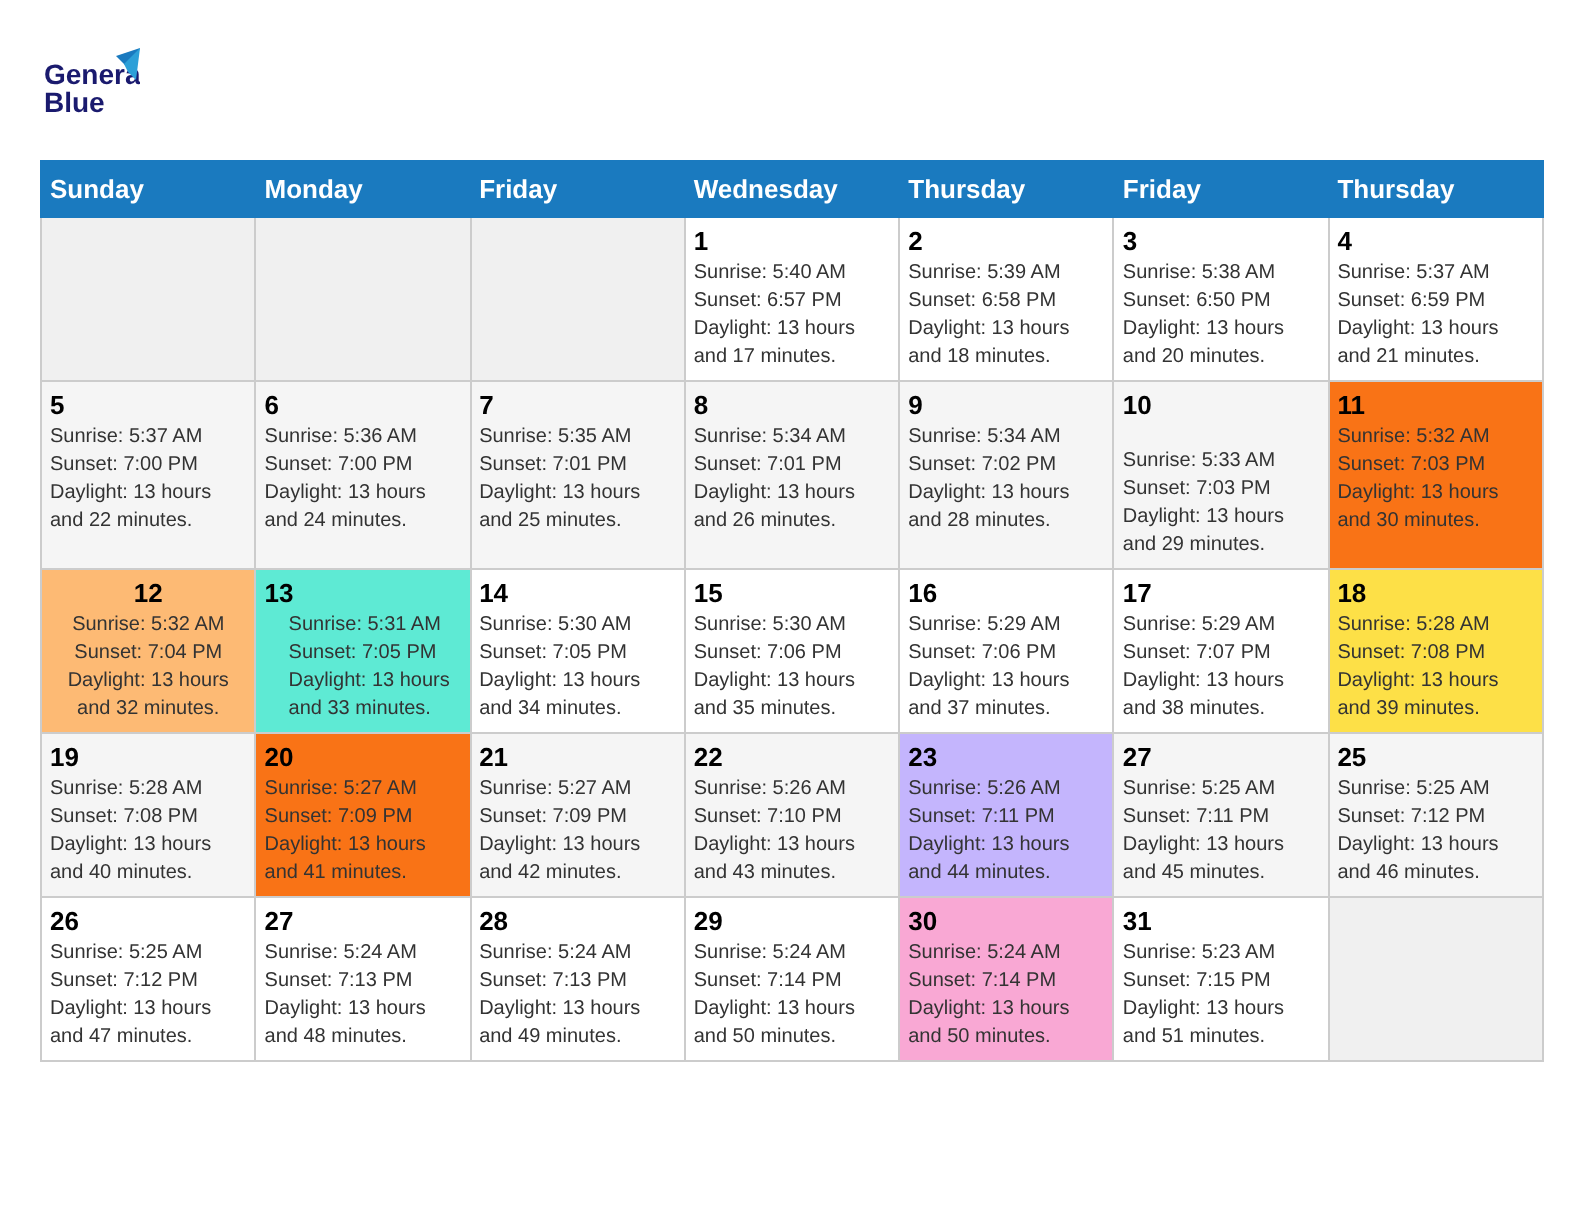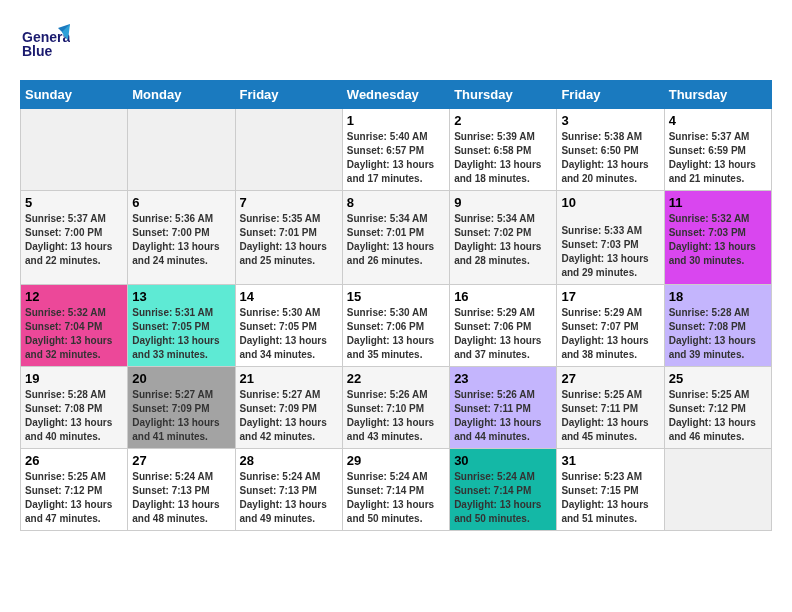--- a/index.html
+++ b/index.html
@@ -64,21 +64,20 @@
     .day-number {
       font-size: 13px;
       font-weight: bold;
       color: #000;
       margin-bottom: 2px;
     }
     .day-info {
       font-size: 10px;
       color: #333;
       line-height: 1.4;
-      font-weight: bold;
     }
     .empty-cell {
       background: #f0f0f0 !important;
     }
   </style>
 </head>
 <body>
 
 <div class="header">
   <div class="logo">
@@ -169,37 +168,37 @@
           <div class="day-info" style="white-space: pre-line;">Sunrise: 5:34 AM
 Sunset: 7:02 PM
 Daylight: 13 hours and 28 minutes.</div>
         </td>
         <td style="background: rgb(245, 245, 245);">
           <div class="day-number">10</div>
           <div class="day-info" style="white-space: pre-line; margin-top: 14px;">Sunrise: 5:33 AM
 Sunset: 7:03 PM
 Daylight: 13 hours and 29 minutes.</div>
         </td>
-        <td style="background: #d946ef; margin-left: 36px;">
+        <td style="background: #f97316; margin-left: 36px;">
           <div class="day-number">11</div>
           <div class="day-info" style="white-space: pre-line;">Sunrise: 5:32 AM
 Sunset: 7:03 PM
 Daylight: 13 hours and 30 minutes.</div>
         </td>
       </tr>
       <tr>
-        <td style="background: #ec4899;">
+        <td style="background: #fdba74; text-align: center;">
           <div class="day-number">12</div>
           <div class="day-info" style="white-space: pre-line;">Sunrise: 5:32 AM
 Sunset: 7:04 PM
 Daylight: 13 hours and 32 minutes.</div>
         </td>
         <td style="background: #5eead4;">
           <div class="day-number">13</div>
-          <div class="day-info" style="white-space: pre-line;">Sunrise: 5:31 AM
+          <div class="day-info" style="white-space: pre-line; margin-left: 12px;">Sunrise: 5:31 AM
 Sunset: 7:05 PM
 Daylight: 13 hours and 33 minutes.</div>
         </td>
         <td style="background: rgb(255, 255, 255);">
           <div class="day-number">14</div>
           <div class="day-info" style="white-space: pre-line;">Sunrise: 5:30 AM
 Sunset: 7:05 PM
 Daylight: 13 hours and 34 minutes.</div>
         </td>
         <td style="background: rgb(255, 255, 255);">
@@ -213,35 +212,35 @@
           <div class="day-info" style="white-space: pre-line;">Sunrise: 5:29 AM
 Sunset: 7:06 PM
 Daylight: 13 hours and 37 minutes.</div>
         </td>
         <td style="background: rgb(255, 255, 255); margin-left: 40px;">
           <div class="day-number">17</div>
           <div class="day-info" style="white-space: pre-line;">Sunrise: 5:29 AM
 Sunset: 7:07 PM
 Daylight: 13 hours and 38 minutes.</div>
         </td>
-        <td style="background: #c4b5fd;">
+        <td style="background: #fde047;">
           <div class="day-number">18</div>
           <div class="day-info" style="white-space: pre-line;">Sunrise: 5:28 AM
 Sunset: 7:08 PM
 Daylight: 13 hours and 39 minutes.</div>
         </td>
       </tr>
       <tr>
         <td style="background: rgb(245, 245, 245); margin-left: 36px;">
           <div class="day-number">19</div>
           <div class="day-info" style="white-space: pre-line;">Sunrise: 5:28 AM
 Sunset: 7:08 PM
 Daylight: 13 hours and 40 minutes.</div>
         </td>
-        <td style="background: #a3a3a3;">
+        <td style="background: #f97316;">
           <div class="day-number">20</div>
           <div class="day-info" style="white-space: pre-line;">Sunrise: 5:27 AM
 Sunset: 7:09 PM
 Daylight: 13 hours and 41 minutes.</div>
         </td>
         <td style="background: rgb(245, 245, 245);">
           <div class="day-number">21</div>
           <div class="day-info" style="white-space: pre-line;">Sunrise: 5:27 AM
 Sunset: 7:09 PM
 Daylight: 13 hours and 42 minutes.</div>
@@ -289,21 +288,21 @@
           <div class="day-info" style="white-space: pre-line;">Sunrise: 5:24 AM
 Sunset: 7:13 PM
 Daylight: 13 hours and 49 minutes.</div>
         </td>
         <td style="background: rgb(255, 255, 255);">
           <div class="day-number">29</div>
           <div class="day-info" style="white-space: pre-line;">Sunrise: 5:24 AM
 Sunset: 7:14 PM
 Daylight: 13 hours and 50 minutes.</div>
         </td>
-        <td style="background: #14b8a6; margin-top: 29px;">
+        <td style="background: #f9a8d4; margin-top: 29px;">
           <div class="day-number">30</div>
           <div class="day-info" style="white-space: pre-line;">Sunrise: 5:24 AM
 Sunset: 7:14 PM
 Daylight: 13 hours and 50 minutes.</div>
         </td>
         <td style="background: rgb(255, 255, 255);">
           <div class="day-number">31</div>
           <div class="day-info" style="white-space: pre-line;">Sunrise: 5:23 AM
 Sunset: 7:15 PM
 Daylight: 13 hours and 51 minutes.</div>

